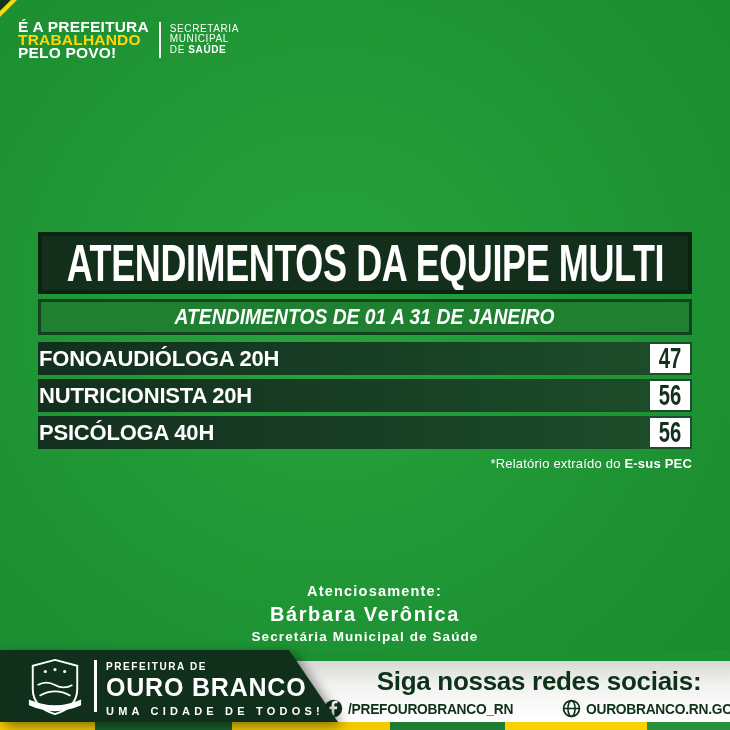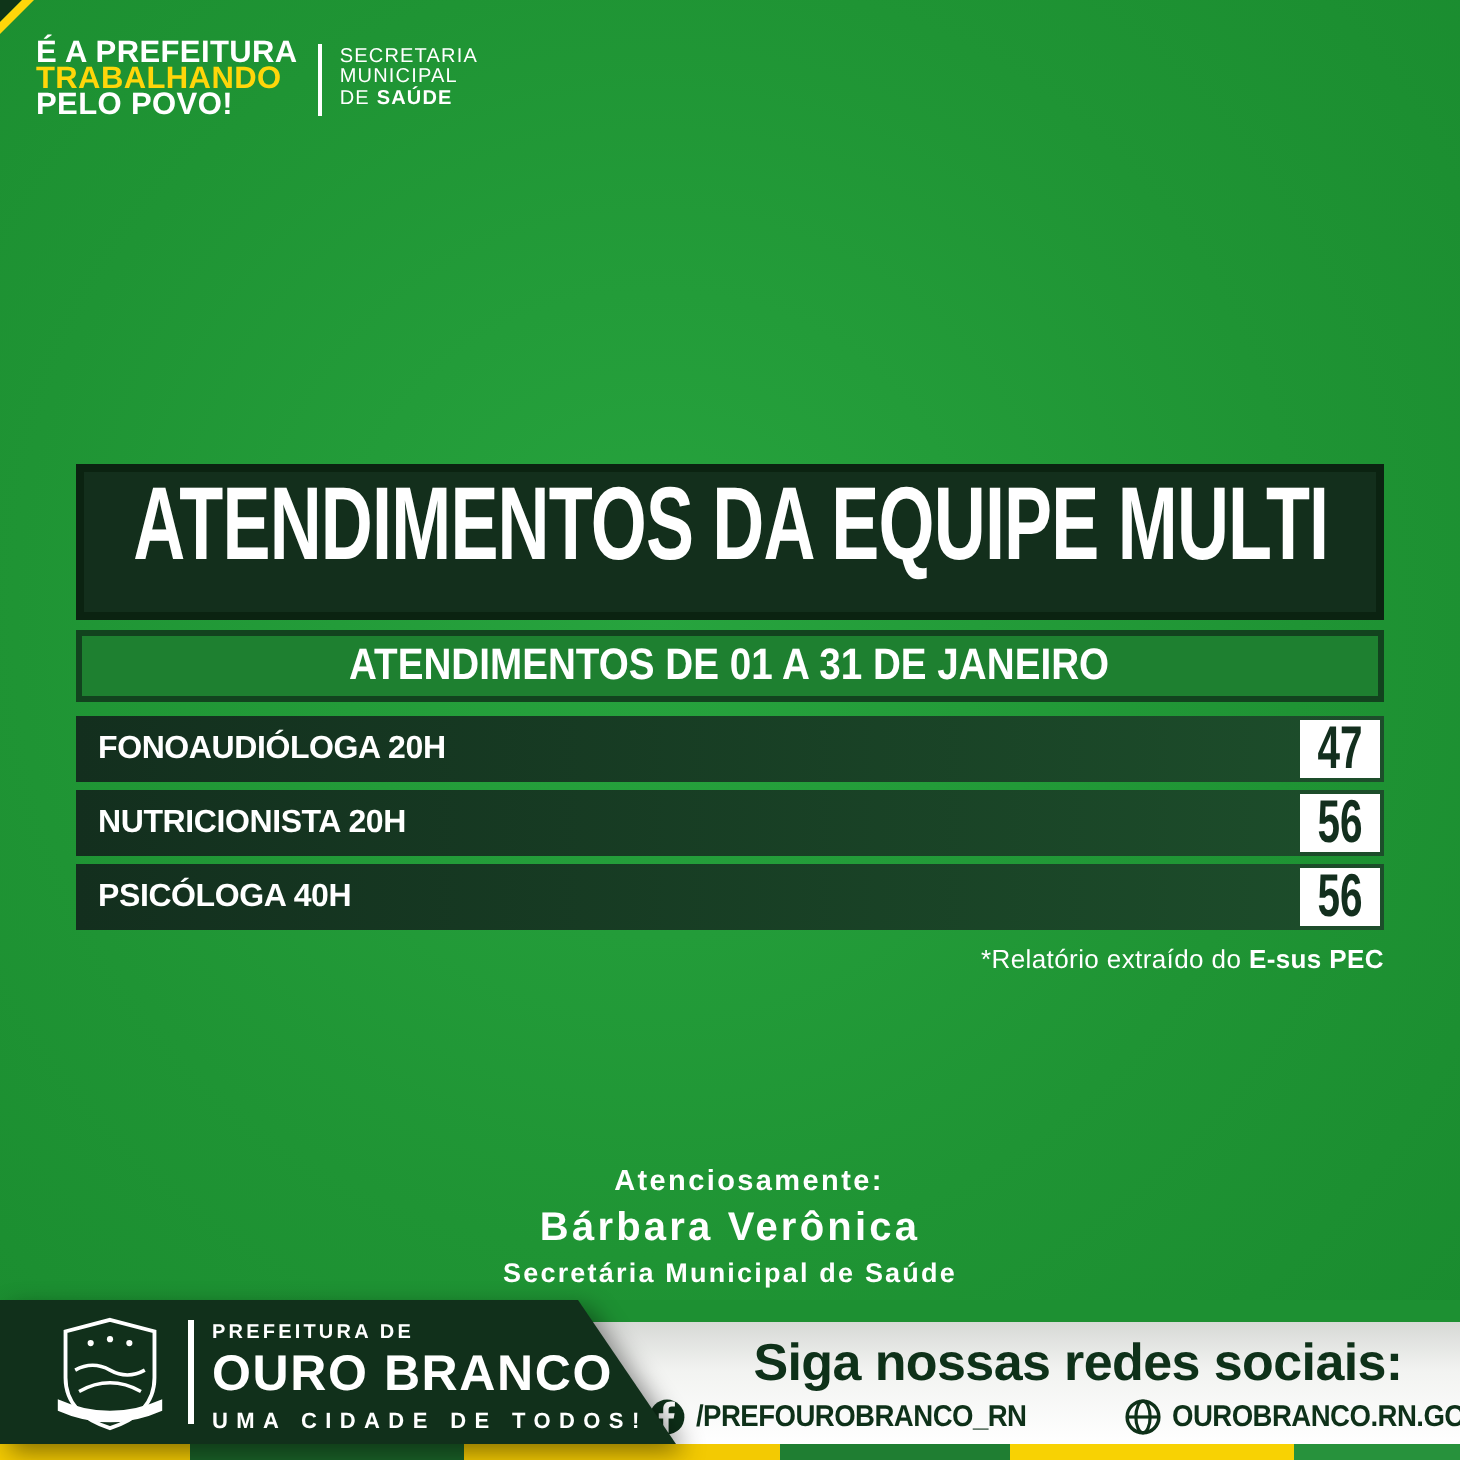--- a/index.html
+++ b/index.html
@@ -13,33 +13,33 @@
   
   .header{position:absolute;top:20px;left:18px;display:flex;align-items:center;}
   .slogan{font-weight:700;font-size:15.5px;line-height:13px;color:#fff;letter-spacing:0.2px;}
   .slogan .yellow{color:#ffd60a;}
   .vdiv{width:2px;height:36px;background:#fff;margin:0 9px 0 10px;}
   .dept{font-size:10px;line-height:10.5px;color:#fff;font-weight:400;letter-spacing:0.6px;}
   .dept b{font-weight:700;}
 
   
   .panel{position:absolute;left:38px;width:654px;top:232px;}
-  .title-banner{box-sizing:border-box;height:78px;background:#132f1c;border:4px solid #0b2311;
-    display:flex;align-items:flex-start;justify-content:center;overflow:hidden;}
+  .title-banner{box-sizing:border-box;height:62px;background:#132f1c;border:4px solid #0b2311;
+    display:flex;align-items:flex-end;justify-content:center;overflow:hidden;}
   .title-banner span{color:#fff;font-weight:700;font-size:45px;white-space:nowrap;
     display:inline-block;transform:scale(0.80,1.15);letter-spacing:-0.5px;}
   .subtitle-bar{box-sizing:border-box;height:36px;margin-top:5px;background:#1e8030;border:3px solid #12431e;
-    display:flex;align-items:center;justify-content:center;overflow:hidden;}
+    display:flex;align-items:center;justify-content:center;overflow:hidden;font-style:italic;}
   .subtitle-bar span{color:#fff;font-weight:700;font-size:21px;white-space:nowrap;
     display:inline-block;transform:scale(0.92,1.05);letter-spacing:0;}
   .rows{margin-top:7px;}
   .row{position:relative;height:33px;margin-bottom:4px;
     background:linear-gradient(90deg,#132f1e 0%,#1d4e2b 100%);
     display:flex;align-items:center;}
-  .row .label{color:#fff;font-weight:700;font-size:16px;padding-left:11px;letter-spacing:-0.2px;white-space:nowrap;}
+  .row .label{color:#fff;font-weight:700;font-size:22px;padding-left:1px;letter-spacing:-0.2px;white-space:nowrap;}
   .value-box{position:absolute;right:2px;top:2px;bottom:2px;width:40px;background:#ffffff;
     display:flex;align-items:center;justify-content:center;}
   .value-box span{color:#132f1e;font-weight:700;font-size:27px;display:inline-block;transform:scale(0.75,1.12);}
   .footnote{margin-top:7px;text-align:right;color:#fff;font-size:13px;font-weight:400;letter-spacing:0.2px;}
   .footnote b{font-weight:700;}
 
   
   .signature{position:absolute;top:583px;left:0;width:730px;text-align:center;color:#fff;}
   .sig1{font-size:14.5px;font-weight:700;letter-spacing:1.2px;padding-left:19px;}
   .sig2{font-size:20px;font-weight:700;letter-spacing:1.6px;margin-top:4px;}

